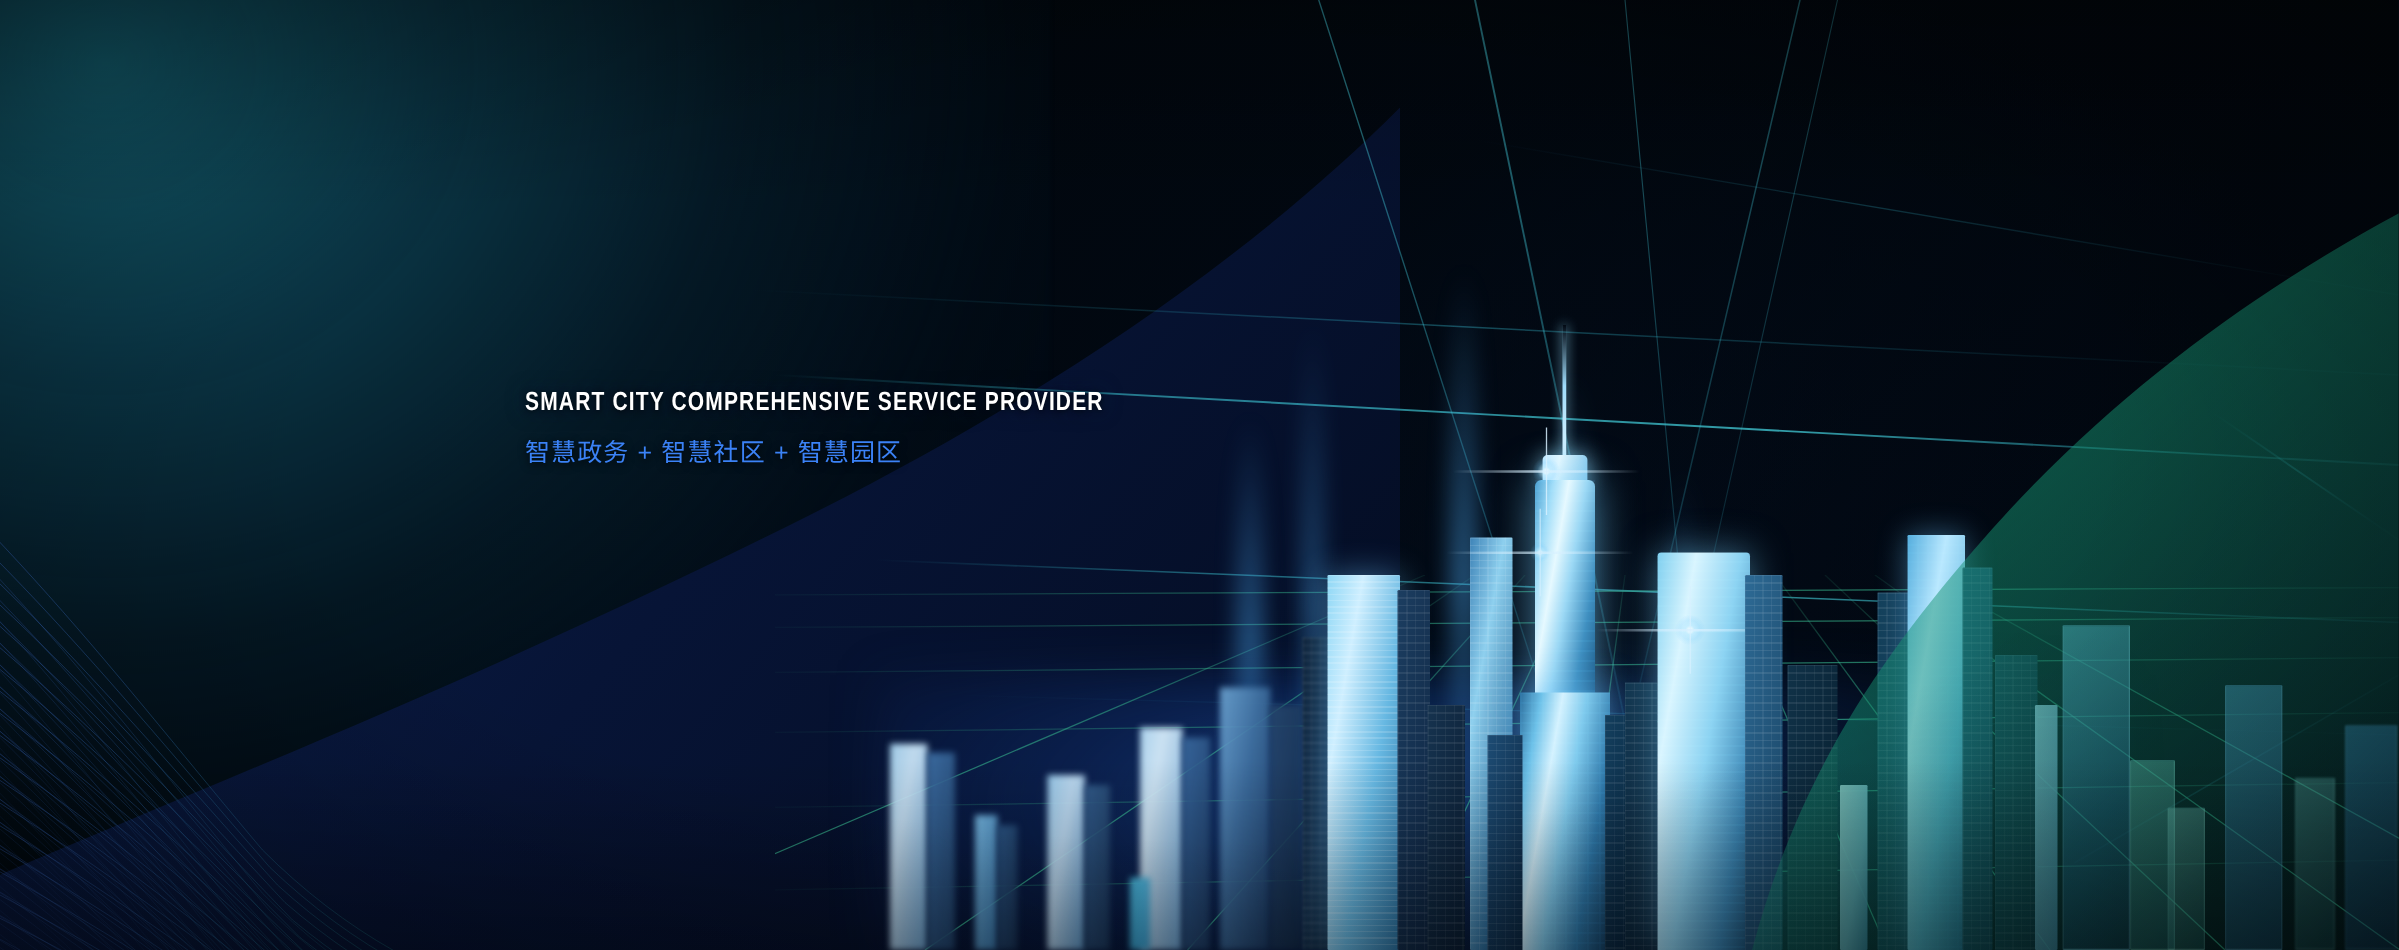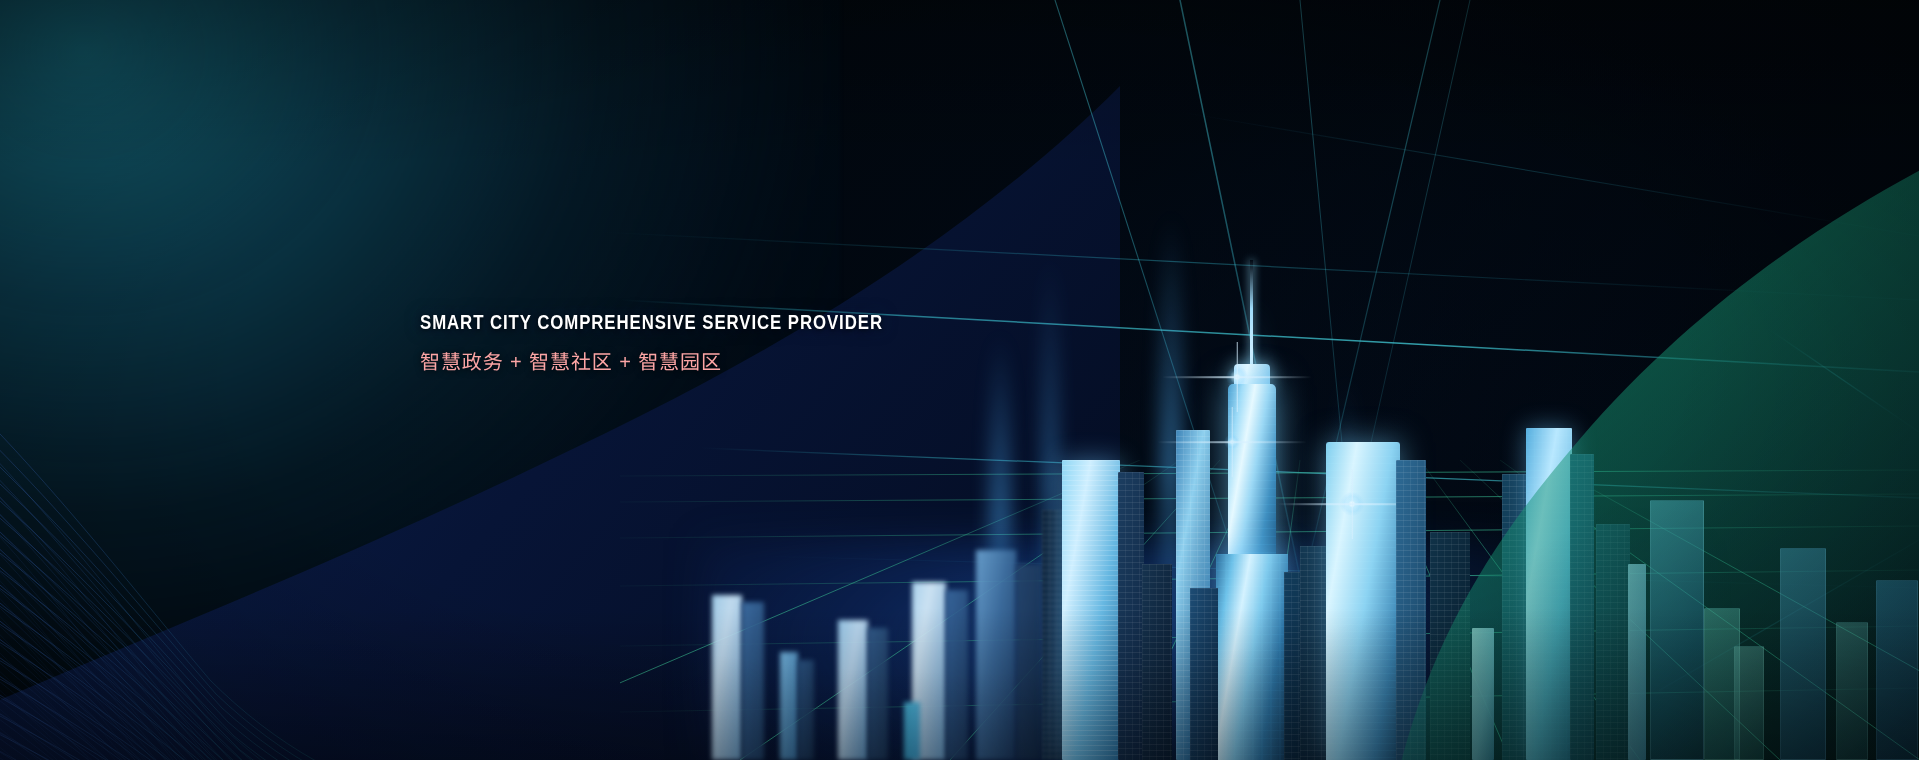--- a/index.html
+++ b/index.html
@@ -212,21 +212,21 @@
     -webkit-text-fill-color: transparent;
     filter: drop-shadow(0 2px 12px rgba(0,0,0,0.75));
   }
 
   .subline {
     margin: 12px 0 0 0;
     font-family: "Liberation Sans", "DejaVu Sans", sans-serif;
     font-weight: 500;
     font-size: 20px;
     letter-spacing: 0.045em;
-    color: #fca5a5;
+    color: #3b82f6;
     white-space: nowrap;
     text-shadow: 0 1px 7px rgba(0,0,0,0.9);
   }
 </style>
 </head>
 <body>
 
 <div class="banner">
 
   <div class="bg-base"></div>

